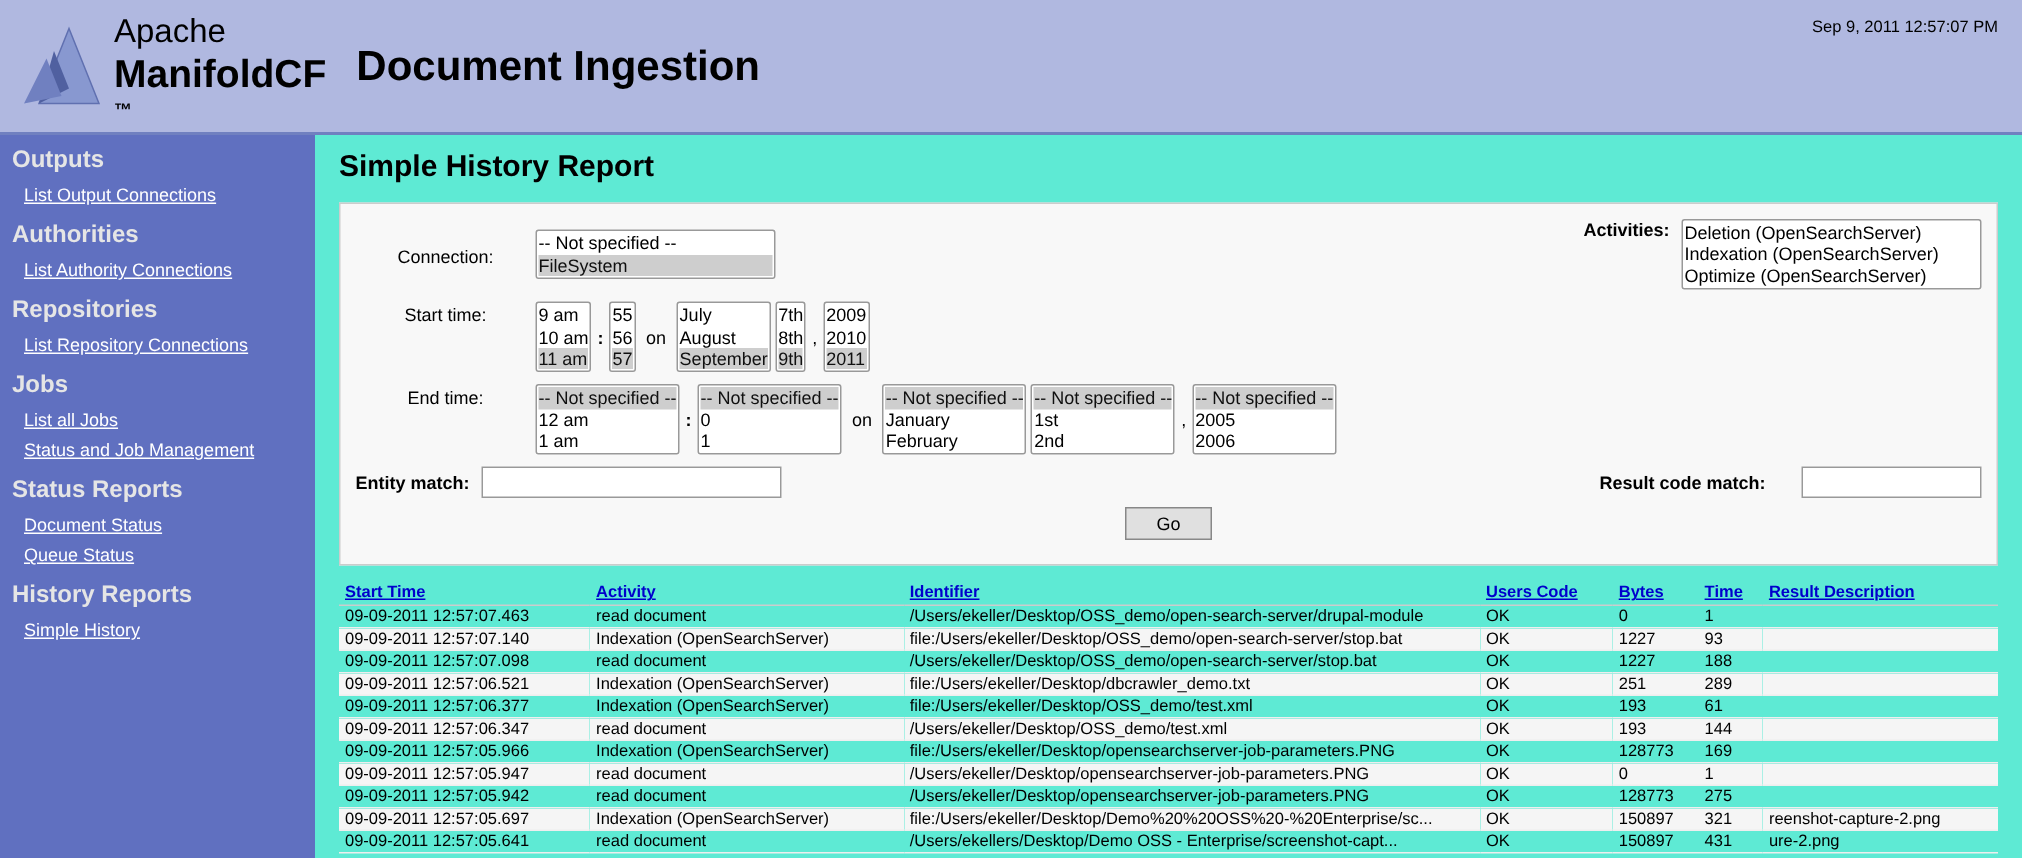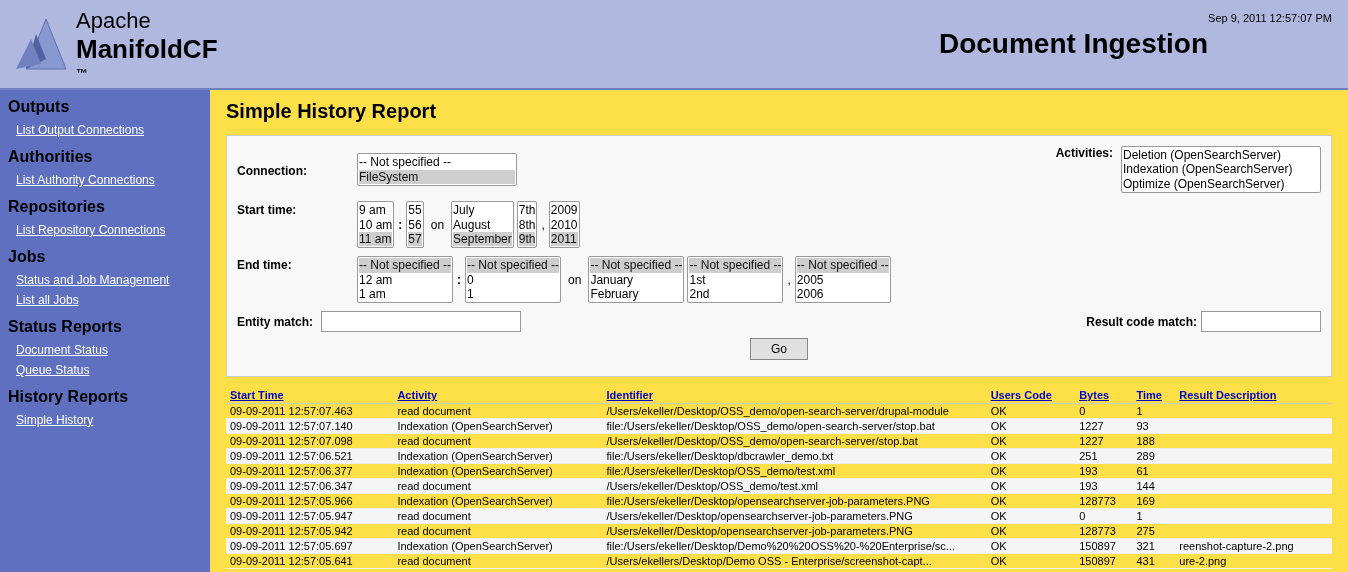--- a/index.html
+++ b/index.html
@@ -24,21 +24,21 @@
     }
     #header-logo-text {
       font-size: 22px;
       color: #000;
       line-height: 1.2;
     }
     #header-logo-text span { display: block; }
     #header-logo-text .manifold { font-size: 26px; font-weight: bold; }
     #header-title {
       flex: 1;
-      text-align: right;
+      text-align: left;
       font-size: 28px;
       font-weight: bold;
       color: #000;
     }
     #header-datetime {
       font-size: 11px;
       color: #000;
       align-self: flex-start;
       margin-top: 4px;
     }
@@ -54,38 +54,38 @@
       width: 210px;
       background: #6070c0;
       color: #fff;
       flex-shrink: 0;
       padding: 0;
       overflow-y: auto;
     }
     .sidebar-section-title {
       font-size: 16px;
       font-weight: bold;
-      color: #000000;
+      color: #e5e5e5;
       padding: 8px 8px 4px 8px;
       background: #6070c0;
     }
     .sidebar-item {
       font-size: 12px;
       color: #fff;
       padding: 3px 8px 3px 16px;
       cursor: pointer;
       text-decoration: underline;
     }
 
     
     #main {
       flex: 1;
       overflow-y: auto;
       padding: 10px 16px;
-      background: #fde047;
+      background: #5eead4;
     }
 
     .page-title {
       font-size: 20px;
       font-weight: bold;
       margin-bottom: 12px;
       color: #000;
     }
 
     
@@ -96,24 +96,25 @@
       background: #f8f8f8;
     }
 
     .form-row {
       display: flex;
       align-items: flex-start;
       margin-bottom: 8px;
     }
 
     .form-label {
-      font-weight: bold;
+      font-weight: normal;
       width: 120px;
       flex-shrink: 0;
       padding-top: 2px;
+      text-align: center;
     }
 
     .activities-label {
       font-weight: bold;
       margin-right: 8px;
     }
 
     select {
       border: 1px solid #999;
       background: #fff;
@@ -147,21 +148,21 @@
 
     
     .entity-row {
       display: flex;
       align-items: center;
       width: 100%;
       margin-bottom: 4px;
     }
     .entity-label { font-weight: bold; margin-right: 8px; }
     .entity-input { border: 1px solid #999; padding: 2px; width: 200px; }
-    .result-code-label { font-weight: bold; margin-left: auto; margin-right: 4px; }
+    .result-code-label { font-weight: bold; margin-left: auto; margin-right: 24px; }
     .result-code-input { border: 1px solid #999; padding: 2px; width: 120px; }
 
     
     .go-row {
       text-align: center;
       margin: 6px 0;
     }
     .go-btn {
       padding: 3px 20px;
       font-size: 12px;
@@ -221,22 +222,22 @@
 <div id="layout">
 
   <div id="sidebar">
       <div class="sidebar-section-title">Outputs</div>
       <div class="sidebar-item">List Output Connections</div>
       <div class="sidebar-section-title">Authorities</div>
       <div class="sidebar-item">List Authority Connections</div>
       <div class="sidebar-section-title">Repositories</div>
       <div class="sidebar-item">List Repository Connections</div>
       <div class="sidebar-section-title">Jobs</div>
+      <div class="sidebar-item">List all Jobs</div>
       <div class="sidebar-item">Status and Job Management</div>
-      <div class="sidebar-item">List all Jobs</div>
       <div class="sidebar-section-title">Status Reports</div>
       <div class="sidebar-item">Document Status</div>
       <div class="sidebar-item">Queue Status</div>
       <div class="sidebar-section-title">History Reports</div>
       <div class="sidebar-item">Simple History</div>
     </div>
 
   <div id="main">
 
     <div class="page-title">Simple History Report</div>

